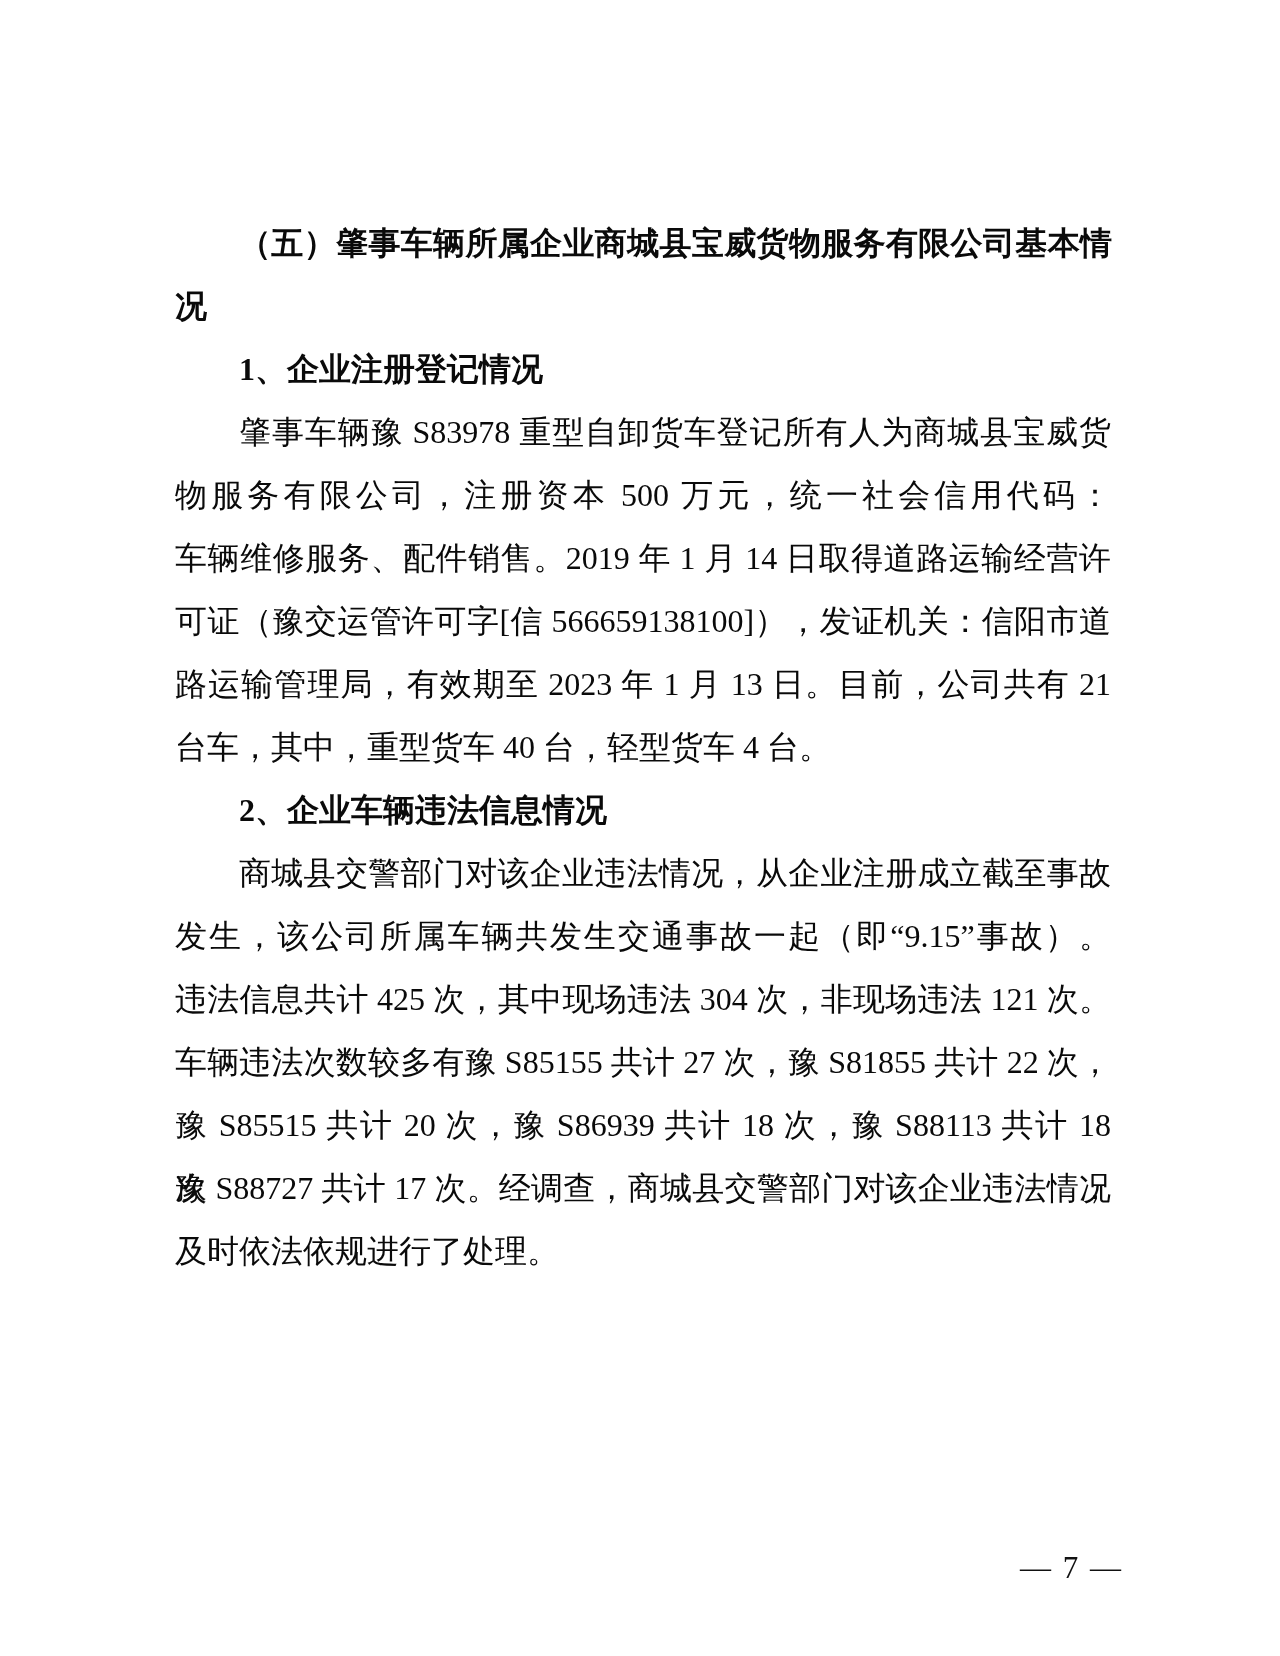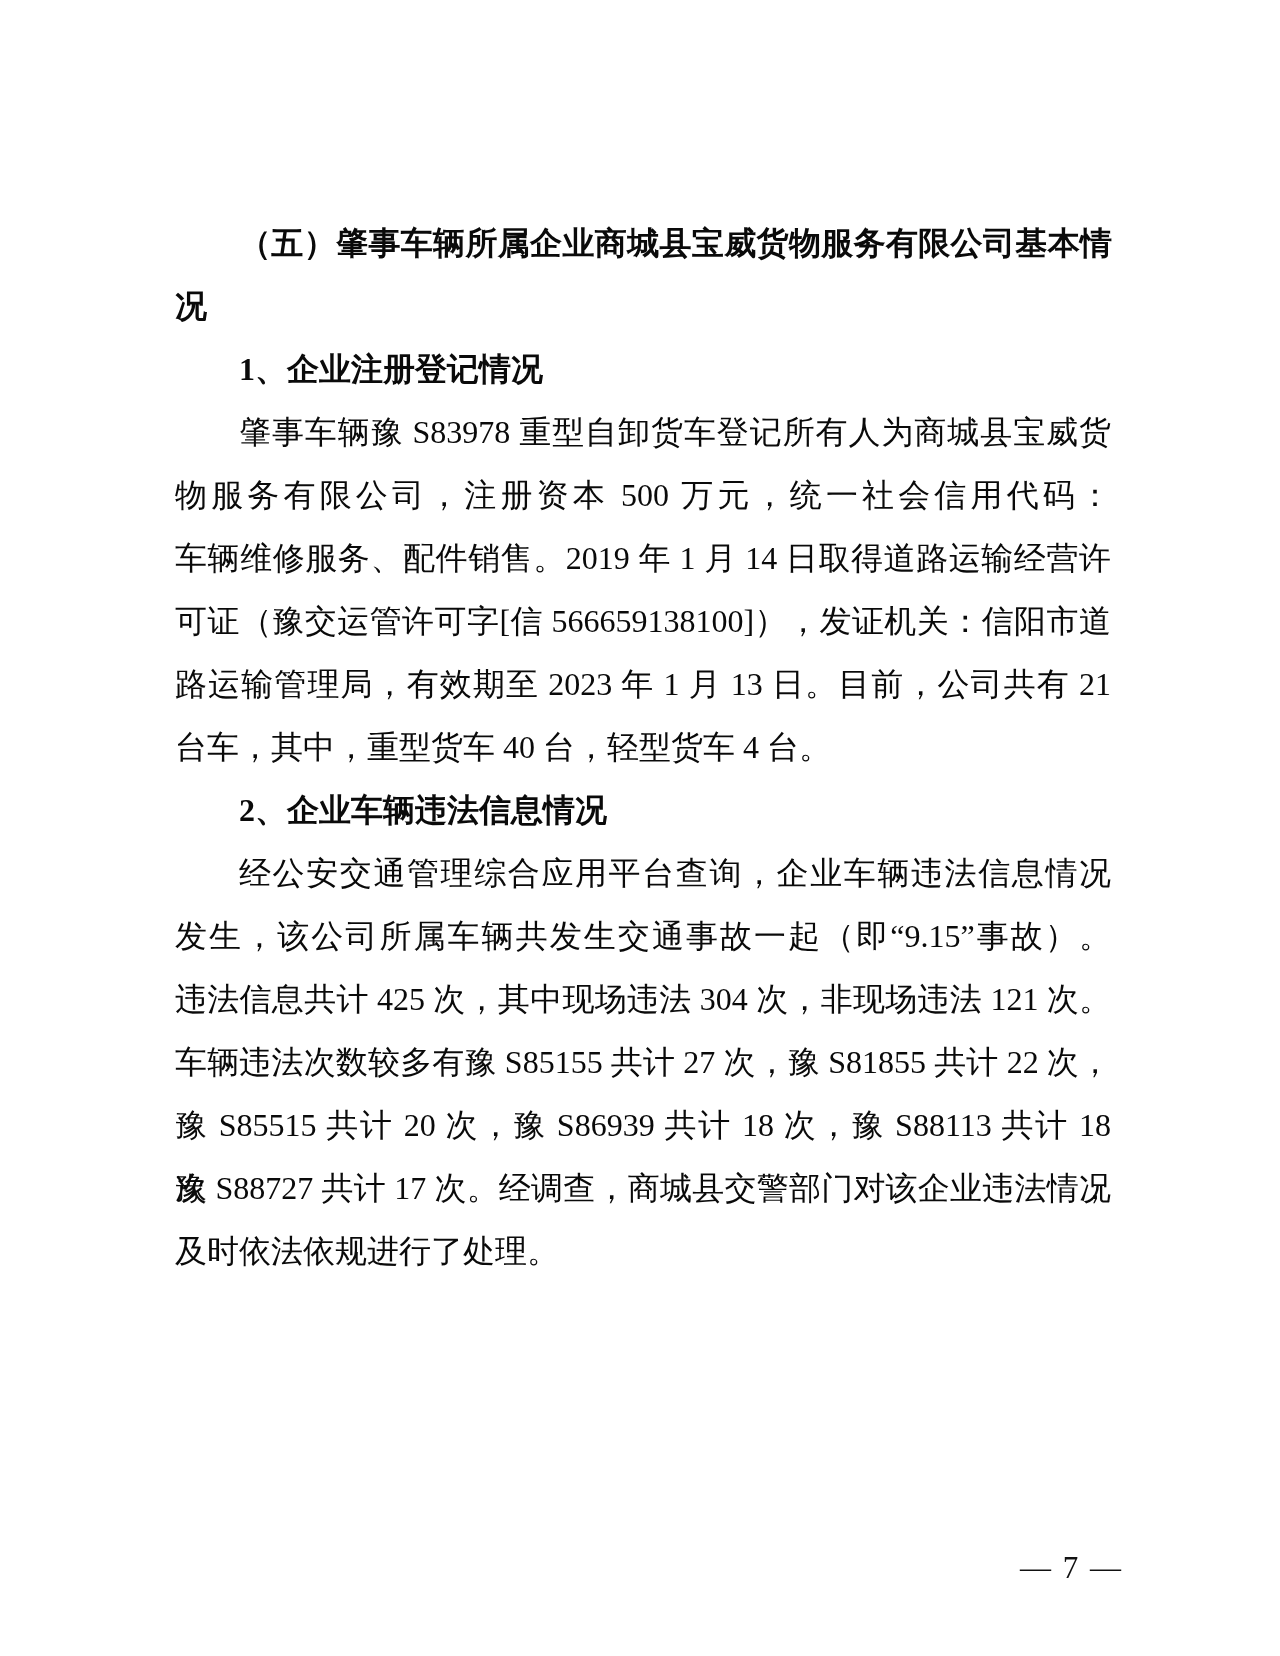--- a/index.html
+++ b/index.html
@@ -65,21 +65,21 @@
     <div class="line heading indent justify">（五）肇事车辆所属企业商城县宝威货物服务有限公司基本情</div>
     <div class="line heading">况</div>
     <div class="line subhead indent">1、企业注册登记情况</div>
     <div class="line body indent justify">肇事车辆豫 S83978 重型自卸货车登记所有人为商城县宝威货</div>
     <div class="line body justify">物服务有限公司，注册资本 500 万元，统一社会信用代码：</div>
     <div class="line body justify">车辆维修服务、配件销售。2019 年 1 月 14 日取得道路运输经营许</div>
     <div class="line body justify">可证（豫交运管许可字[信 566659138100]），发证机关：信阳市道</div>
     <div class="line body justify">路运输管理局，有效期至 2023 年 1 月 13 日。目前，公司共有 21</div>
     <div class="line body">台车，其中，重型货车 40 台，轻型货车 4 台。</div>
     <div class="line subhead indent">2、企业车辆违法信息情况</div>
-    <div class="line body indent justify">经公安交通管理综合应用平台查询，企业车辆违法信息情况</div>
+    <div class="line body indent justify">商城县交警部门对该企业违法情况，从企业注册成立截至事故</div>
     <div class="line body justify">发生，该公司所属车辆共发生交通事故一起（即“9.15”事故）。</div>
     <div class="line body justify">违法信息共计 425 次，其中现场违法 304 次，非现场违法 121 次。</div>
     <div class="line body justify">车辆违法次数较多有豫 S85155 共计 27 次，豫 S81855 共计 22 次，</div>
     <div class="line body justify">豫 S85515 共计 20 次，豫 S86939 共计 18 次，豫 S88113 共计 18 次，</div>
     <div class="line body justify">豫 S88727 共计 17 次。经调查，商城县交警部门对该企业违法情况</div>
     <div class="line body">及时依法依规进行了处理。</div>
   </div>
 
 <div class="page-number">— 7 —</div>
 

